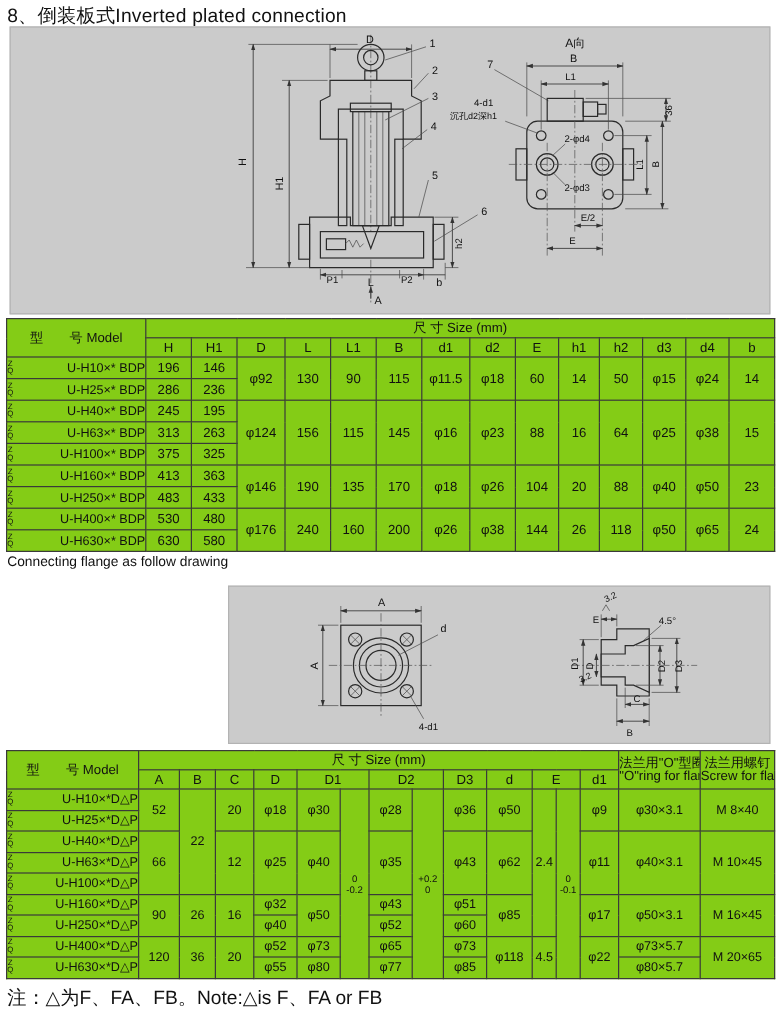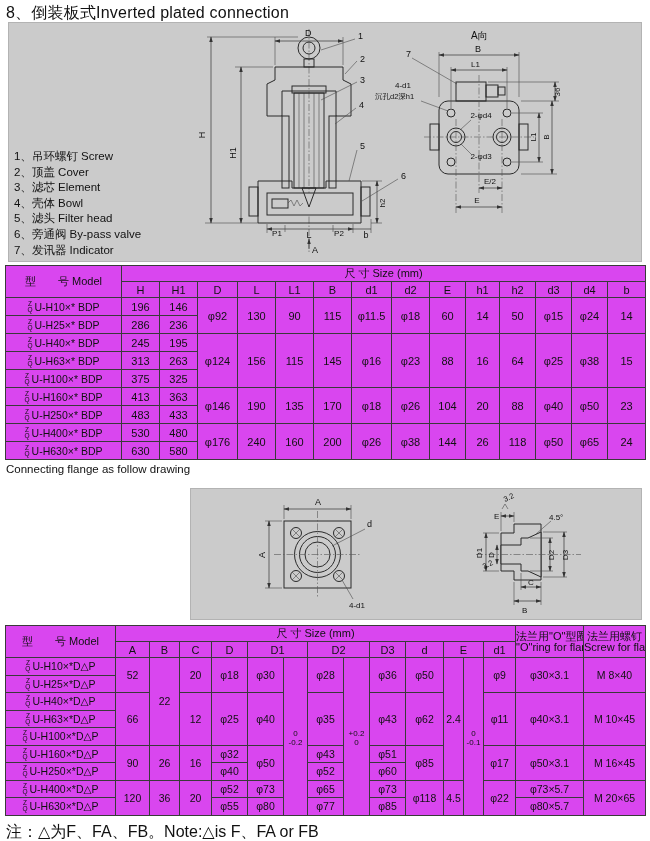--- a/index.html
+++ b/index.html
@@ -6,30 +6,30 @@
   body{
     position:relative;width:650px;height:841px;background:#ffffff;
     font-family:"Liberation Sans","DejaVu Sans",sans-serif;color:#111;
   }
   .abs{position:absolute}
   .panel{position:absolute;background:var(--panel_bg,#cbcbcb);border:1px solid #b3b3b3;box-sizing:border-box}
   #sec8-title{left:6px;top:3px;font-size:16px;letter-spacing:.2px}
   #parts-list{left:5px;top:126px;font-size:11.5px;line-height:15.6px}
   #sec9-title{left:6px;top:463px;font-size:11.5px;line-height:13px}
   #footnote{left:6px;top:822px;font-size:16px}
-  table{border-collapse:collapse;table-layout:fixed;background:#d946ef;position:absolute}
+  table{border-collapse:collapse;table-layout:fixed;background:#84cc16;position:absolute}
   td,th{border:1px solid #3a3a3a;text-align:center;vertical-align:middle;padding:0;
         font-weight:normal;font-size:11px;white-space:nowrap;overflow:hidden}
   #t1{left:5px;top:265px;width:640px}
   #t2{left:5px;top:625px;width:640px}
   #t1 th,#t2 th{height:15px;font-size:11px}
   #t1 td{height:17px}
   #t2 td{height:16.5px;font-size:10.5px}
   .hdr-small{font-size:10px;line-height:11px}
-  .model-cell{display:flex;align-items:center;justify-content:center;gap:2px;font-size:10.5px}
+  .model-cell{display:flex;align-items:center;justify-content:space-between;gap:2px;font-size:10.5px}
   .zq{display:inline-flex;flex-direction:column;align-items:center;font-size:6.5px;line-height:6px}
   .tol{display:inline-flex;flex-direction:column;align-items:center;font-size:8px;line-height:9px}
   svg text{font-size:9px;fill:#111;font-family:"Liberation Sans","DejaVu Sans",sans-serif}
   svg .t8{font-size:8px}
   svg .t75{font-size:7.5px}
   svg .t10{font-size:10px}
   .ln{stroke:#2a2a2a;stroke-width:1;fill:none}
   .thin{stroke:#4a4a4a;stroke-width:.6;fill:none}
   .cl{stroke:#555;stroke-width:.6;fill:none;stroke-dasharray:7 2 1.5 2}
   .dim{stroke:#333;stroke-width:.7;fill:none}
@@ -172,29 +172,20 @@
       <line class="dim" marker-start="url(#ar)" marker-end="url(#ar)" x1="543" y1="78" x2="543" y2="151"></line>
       <text x="540" y="114" text-anchor="middle" class="t8" transform="rotate(-90 540 114)">B</text>
       <line class="dim" marker-start="url(#ar)" marker-end="url(#ar)" x1="470" y1="165" x2="493" y2="165"></line>
       <text x="481" y="161" text-anchor="middle" class="t8">E/2</text>
       <line class="dim" marker-start="url(#ar)" marker-end="url(#ar)" x1="447" y1="184" x2="493" y2="184"></line>
       <text x="468" y="180" text-anchor="middle" class="t8">E</text>
     </g>
   </svg>
 
   
-  <div class="abs" id="parts-list">
-    <div>1、吊环螺钉 Screw</div>
-    <div>2、顶盖 Cover</div>
-    <div>3、滤芯 Element</div>
-    <div>4、壳体 Bowl</div>
-    <div>5、滤头 Filter head</div>
-    <div>6、旁通阀 By-pass valve</div>
-    <div>7、发讯器 Indicator</div>
-  </div>
 </div>
 
 <table id="t1">
   <colgroup>
     <col style="width:116px">
       <col style="width:38px">
       <col style="width:38px">
       <col style="width:40px">
     <col style="width:38px">
       <col style="width:38px">

